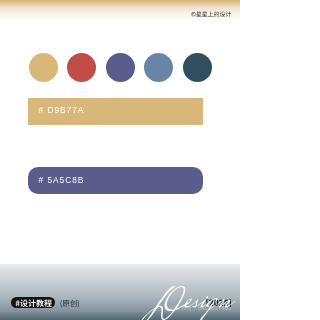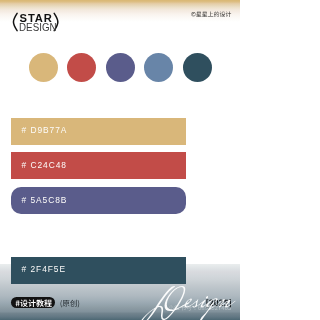--- a/index.html
+++ b/index.html
@@ -52,68 +52,52 @@
   .logo .paren-r{left:57px;top:22px;}
   .logo .brand-top{position:absolute;left:19.6px;top:13.9px;font-size:11.2px;line-height:11px;
     font-weight:700;color:#111111;letter-spacing:.85px;transform:scaleX(1.0) scaleY(.94);transform-origin:0 0;}
   .logo .brand-bot{position:absolute;left:19.2px;top:21.9px;font-size:11.1px;line-height:11px;
     font-weight:400;color:#3a3a3a;letter-spacing:.05px;transform:scaleX(.88) scaleY(.96);transform-origin:0 0;}
 
   
   .circle{position:absolute;width:29px;height:29px;border-radius:50%;top:53px;}
 
   
-  .bar{position:absolute;left:11px;width:175px;height:27px;margin-top:20px;}
+  .bar{position:absolute;left:28px;width:175px;height:27px;}
   .bar .lab{position:absolute;left:10.6px;top:8.4px;font-size:8.4px;line-height:9px;
             color:#fdfcfa;letter-spacing:.95px;white-space:nowrap;}
 
   
   .glyphs{position:absolute;left:0;top:0;pointer-events:none;}
   .tagpill{position:absolute;left:11.4px;top:297.4px;width:43.4px;height:10.9px;
            border-radius:5.5px;background:#121212;}
   .handle-svg{z-index:2;}
   .badge-svg{z-index:3;}
   .sig-svg{z-index:4;}
   .tag-svg{z-index:5;}
 </style>
 </head>
 <body>
 
 <div class="card">
   <div class="top-grad"></div>
   <div class="bottom-grad"></div>
 
-  <div class="logo">
-    <svg class="paren-svg" width="70" height="36" viewBox="0 0 70 36">
-      <path d="M17.1 13.4 C 14.6 17.2 13.45 19.7 13.45 22.0 C 13.45 24.3 14.6 26.9 17.1 30.6" fill="none" stroke="#131313" stroke-width="1.5" stroke-linecap="round"></path>
-      <path d="M54.2 13.4 C 56.7 17.2 57.85 19.7 57.85 22.0 C 57.85 24.3 56.7 26.9 54.2 30.6" fill="none" stroke="#131313" stroke-width="1.5" stroke-linecap="round"></path>
-    </svg>
-    <span class="brand-top">STAR</span>
-    <span class="brand-bot">DESIGN</span>
-    <span class="paren-txt paren-l">(</span>
-    <span class="paren-txt paren-r">)</span>
-  </div>
 
   <div class="circle" style="left: 28.5px; background-color: rgb(217, 183, 122);"></div>
   <div class="circle" style="left: 67px; background-color: rgb(194, 76, 72);"></div>
   <div class="circle" style="left: 105.5px; background-color: rgb(90, 92, 139);"></div>
   <div class="circle" style="left: 144px; background-color: rgb(104, 133, 168);"></div>
   <div class="circle" style="left: 182.5px; background-color: rgb(47, 79, 94);"></div>
 
   <div class="bar" style="top: 97.5px; background-color: rgb(217, 183, 122);">
     <span class="lab"># D9B77A</span>
   </div>
-  <div class="bar" style="top: 132.3px; background-color: rgb(194, 76, 72);">
-    <span class="lab"># C24C48</span>
-  </div>
   <div class="bar" style="top: 167.2px; background-color: rgb(90, 92, 139); border-radius: 10px;">
     <span class="lab"># 5A5C8B</span>
-  </div>
-  <div class="bar" style="top: 236.9px; background-color: rgb(47, 79, 94);">
-    <span class="lab"># 2F4F5E</span>
   </div>
 
   <svg class="glyphs copy-svg" width="240" height="320" viewBox="0 0 240 320">
     <path fill="#2e2d2b" d="M193.5 16.5C194.6 16.5 195.6 15.6 195.6 14.3C195.6 12.9 194.6 12.1 193.5 12.1C192.3 12.1 191.3 12.9 191.3 14.3C191.3 15.6 192.3 16.5 193.5 16.5ZM193.5 16.2C192.5 16.2 191.6 15.4 191.6 14.3C191.6 13.1 192.5 12.4 193.5 12.4C194.4 12.4 195.3 13.1 195.3 14.3C195.3 15.4 194.4 16.2 193.5 16.2ZM193.5 15.6C193.9 15.6 194.2 15.4 194.4 15.2L194.2 14.9C194 15.1 193.8 15.2 193.5 15.2C193 15.2 192.7 14.9 192.7 14.3C192.7 13.8 193.1 13.4 193.5 13.4C193.8 13.4 193.9 13.5 194.1 13.7L194.3 13.4C194.1 13.2 193.9 13 193.5 13C192.9 13 192.3 13.5 192.3 14.3C192.3 15.1 192.8 15.6 193.5 15.6Z M197.3 12.9H200.4V13.4H197.3ZM197.3 12H200.4V12.6H197.3ZM196.9 11.7V13.8H200.8V11.7ZM197.3 13.8C197 14.3 196.6 14.8 196.2 15.1C196.3 15.2 196.5 15.3 196.6 15.4C196.8 15.2 197 15 197.2 14.8H198.6V15.3H197V15.7H198.6V16.3H196.3V16.7H201.4V16.3H199.1V15.7H200.8V15.3H199.1V14.8H201.1V14.4H199.1V13.9H198.6V14.4H197.5C197.6 14.2 197.6 14.1 197.7 13.9Z M203.2 12.9H206.3V13.4H203.2ZM203.2 12H206.3V12.6H203.2ZM202.8 11.7V13.8H206.7V11.7ZM203.2 13.8C202.9 14.3 202.5 14.8 202.1 15.1C202.2 15.2 202.4 15.3 202.5 15.4C202.7 15.2 202.9 15 203.1 14.8H204.5V15.3H202.9V15.7H204.5V16.3H202.2V16.7H207.3V16.3H205V15.7H206.7V15.3H205V14.8H207V14.4H205V13.9H204.5V14.4H203.4C203.5 14.2 203.5 14.1 203.6 13.9Z M210.2 11.5V16.1H208V16.6H213.3V16.1H210.7V13.8H212.9V13.4H210.7V11.5Z M216.9 13.9C217.2 14.3 217.6 14.9 217.8 15.3L218.1 15C218 14.7 217.5 14.1 217.2 13.7ZM215 11.4C215 11.7 214.9 12.1 214.8 12.4H214.1V16.7H214.5V16.3H216.2V12.4H215.2C215.3 12.1 215.4 11.8 215.5 11.5ZM214.5 12.8H215.8V14H214.5ZM214.5 15.9V14.4H215.8V15.9ZM217.1 11.4C216.9 12.2 216.6 13 216.2 13.6C216.3 13.6 216.5 13.8 216.6 13.8C216.8 13.5 217 13.2 217.1 12.8H218.7C218.6 15.1 218.5 16.1 218.3 16.3C218.2 16.3 218.2 16.4 218.1 16.4C217.9 16.4 217.6 16.4 217.2 16.3C217.3 16.4 217.3 16.6 217.3 16.7C217.7 16.8 218 16.8 218.2 16.8C218.4 16.7 218.5 16.7 218.7 16.5C218.9 16.2 219 15.3 219.1 12.6C219.1 12.5 219.1 12.4 219.1 12.4H217.3C217.4 12.1 217.5 11.8 217.6 11.5Z M220.2 11.8C220.5 12.1 220.9 12.5 221.1 12.7L221.4 12.4C221.2 12.2 220.8 11.8 220.5 11.6ZM219.8 13.3V13.7H220.6V15.8C220.6 16.1 220.4 16.3 220.3 16.4C220.4 16.5 220.5 16.6 220.5 16.8C220.6 16.6 220.8 16.5 221.8 15.7C221.8 15.7 221.7 15.5 221.7 15.4L221 15.8V13.3ZM222.4 11.7V12.3C222.4 12.7 222.3 13.2 221.5 13.6C221.6 13.7 221.7 13.8 221.8 13.9C222.6 13.5 222.8 12.9 222.8 12.3V12.1H223.9V13C223.9 13.5 224 13.6 224.4 13.6C224.4 13.6 224.7 13.6 224.8 13.6C224.9 13.6 225 13.6 225.1 13.6C225.1 13.5 225.1 13.3 225.1 13.2C225 13.2 224.9 13.2 224.8 13.2C224.7 13.2 224.5 13.2 224.4 13.2C224.3 13.2 224.3 13.2 224.3 13V11.7ZM224.3 14.5C224 14.9 223.7 15.3 223.3 15.6C222.9 15.3 222.6 14.9 222.4 14.5ZM221.8 14.1V14.5H222.1L222 14.5C222.2 15 222.6 15.5 223 15.9C222.5 16.2 222 16.4 221.5 16.5C221.6 16.6 221.7 16.8 221.7 16.9C222.3 16.7 222.8 16.5 223.3 16.2C223.8 16.5 224.3 16.7 224.9 16.9C225 16.8 225.1 16.6 225.2 16.5C224.6 16.4 224.1 16.2 223.7 15.9C224.2 15.5 224.6 14.9 224.8 14.2L224.6 14L224.5 14.1Z M226.2 11.8C226.5 12.1 227 12.5 227.1 12.8L227.5 12.4C227.2 12.2 226.8 11.8 226.5 11.5ZM225.7 13.3V13.7H226.6V15.9C226.6 16.1 226.4 16.3 226.3 16.4C226.4 16.4 226.5 16.6 226.6 16.8C226.7 16.6 226.8 16.5 227.9 15.7C227.9 15.6 227.8 15.4 227.8 15.3L227.1 15.8V13.3ZM229.1 11.5V13.4H227.6V13.9H229.1V16.9H229.6V13.9H231.1V13.4H229.6V11.5Z"></path>
     <title>©星星上的设计</title>
   </svg>
 
   <svg class="glyphs sig-svg" width="240" height="320" viewBox="0 0 240 320">
     <path fill="#ffffff" fill-opacity=".95" d="M164.3 318.8Q165.6 318.8 167.9 316.6Q170.2 314.4 172.9 310.9Q171.5 311.1 170.3 311.1Q167.3 311.1 165.9 309.7Q164.5 308.3 164.5 305.8Q164.5 303.2 166.1 299.7Q167.8 296.2 170.3 293.2Q172.8 290.2 176.1 288.1Q179.4 286 182.2 286Q185.3 286 185.3 289.3Q185.3 292.6 182.7 298Q180.1 303.4 176.2 308.8Q179 307.7 182.1 305.7Q185.2 303.7 186.2 303.2Q187.1 302.7 187.7 302.7Q188.2 302.7 188.5 303Q188.8 303.2 188.8 303.5Q188.8 304.2 187.3 304.5Q185.8 304.7 181.6 307.1Q177.5 309.5 175 310.3Q171.7 314.7 168.7 317.4Q165.6 320.1 163.7 320.1Q161 320.1 161 316.3Q161 315.2 161.2 313.2Q161.5 311.2 161.5 310.6Q161.5 307 159.3 307Q158.5 307 157.7 307.3Q155 311.3 153.4 313.5Q151.8 315.7 149.6 318.3Q145.3 323.3 141.9 323.3Q140.5 323.3 140.5 322.3Q140.5 320.2 145.6 315.2Q150.6 310.2 155.4 307.4Q158.3 303 160 300.6Q161.7 298.1 164.2 294.7Q166.8 291.3 168.9 289.2Q172 286.1 174.1 286.1Q175 286.1 175 286.6Q175 286.9 174.7 287.1Q174.1 287.4 173.7 287.6Q170 290.1 165.8 295.6Q163.1 299.3 158.5 306.1Q159.4 305.8 160.2 305.8Q161.1 305.8 161.7 306.2Q162.4 306.5 162.7 307.2Q163.1 308.4 163.1 309.9L162.5 316.2Q162.5 318.8 164.3 318.8ZM172.6 309.6Q173.3 309.6 173.9 309.5Q177.9 304 180.8 298.4Q183.7 292.7 183.7 289.9Q183.7 287 181.3 287Q178.4 287 174.9 290Q171.5 293 169.1 297.1Q166.8 301.3 166.8 304.6Q166.8 309.6 172.6 309.6ZM143.3 322Q145 322 147.6 318.7Q150.2 315.5 154.6 308.7Q150.6 311.1 146.5 315.4Q142.5 319.6 142.5 321.3Q142.5 322 143.3 322Z M196.3 301Q196.5 300.8 196.8 300.8Q197 300.8 197 301.1V301.2Q193.2 304.3 190.7 305.8Q188.3 307.4 186.2 307.4Q184.6 307.4 184.6 305.8Q184.6 303.4 187 301Q189.4 298.5 191 298.5Q191.9 298.5 191.9 299.5Q191.7 301.5 186.2 304.8V305.2Q186.2 306.4 187.4 306.4Q188.7 306.4 190.1 305.6Q192.9 303.9 195.4 301.8ZM190.1 299.6Q189.3 299.6 188 301Q186.8 302.3 186.3 304Q188.1 302.9 189.3 301.8Q190.5 300.6 190.5 300.1Q190.5 299.6 190.1 299.6Z M203.4 301Q203.7 300.8 203.9 300.8Q204.1 300.8 204.1 301.1V301.2Q201.4 303.5 198.3 305.6Q195.2 307.6 194.4 307.6Q193.5 307.6 193 307.3Q192.4 307 192.4 306.6Q192.4 306.2 192.6 305.9Q192.9 305.7 193 305.7Q193.2 305.7 193.6 306.2Q194.1 306.8 194.4 306.8Q195.3 306.8 195.7 305Q196.2 303.3 196.2 302.6Q196.2 301.9 196.1 301.9Q196 301.9 196 302L194.9 302.8L194.8 302.3Q197 300.5 197.4 299.9Q197.6 299.3 198 299.3Q198.3 299.3 198.3 299.5Q198.3 299.7 198 300.2Q197.8 300.8 197.3 302.9Q196.9 305 196.9 305.3Q196.9 305.7 197.1 305.7Q199.6 304.1 202.4 301.8Z M207.4 296.1Q207.7 296.1 207.9 296.3Q208.1 296.6 208.1 297Q208.1 297.4 207.6 298Q207 298.6 206.6 298.6Q206.2 298.6 206 298.3Q205.9 298.1 205.9 297.8Q205.9 297.5 206.4 296.8Q207 296.1 207.4 296.1ZM210.3 301Q210.6 300.8 210.8 300.8Q210.9 300.8 210.9 301V301.1Q211.1 301.1 209 302.7Q206.9 304.3 204.6 305.9Q202.2 307.5 201.6 307.5Q200.6 307.5 200.6 306.6Q200.6 305.6 202.4 302.7Q204.2 299.8 205 299.8Q205.6 299.8 205.6 300.2Q205.6 300.7 204 302.8Q202.3 304.9 202.3 305.8Q202.3 306.3 202.7 306.3Q203.1 306.3 204.6 305.3Q207.3 303.5 209.5 301.6Z M220.9 301Q221.2 300.8 221.4 300.8Q221.6 300.8 221.6 301.1V301.2Q218.1 304 216.2 305.3L209 310L206.7 313.2Q201.5 320.2 201.5 320.8Q201 322 200.4 322Q199.7 322 199.7 321.1Q199.7 320.2 200.6 318.7Q201.5 317.2 202.4 316.3L205.8 312.7Q206.2 312 207.6 310.2Q208.9 308.3 209.3 307.7L210.9 305.4L210.9 305.3Q210.9 305.2 210.9 305.2Q208.7 307 207.3 307Q205.9 307 205.9 306.2Q205.9 305.3 207 304Q208.1 302.7 209.6 301.4Q211.2 300.2 213 299.2Q214.9 298.3 216.3 298.3Q217.7 298.3 217.7 299.3Q217.7 300.1 216.4 301.1Q215 302.1 214.7 302.1Q214.4 302.1 214.4 301.9Q214.4 301.7 214.7 301.5Q215.9 300.7 215.9 299.9Q215.9 299.1 215.3 299.1Q213.7 299.1 210.8 301.8Q208 304.5 208 305.6Q208 305.9 208.5 305.9Q209.1 305.9 210.3 305.1Q211.6 304.2 212.2 303.4L213.2 302.2Q213.4 302 213.7 302Q214 302 214.2 302.1Q214.4 302.3 214.4 302.5L210 308.5L215.4 305.2Q217.7 303.8 220.1 301.7Z M235.6 301.1Q228 307.5 226.2 307.5Q225.1 307.5 225.1 306.6Q225.1 305.7 225.9 304.6Q226.7 303.4 227.4 302.4Q228.2 301.5 228.2 301.3Q228.2 301.2 228.1 301.2Q224.8 303.4 224.1 303.9Q223.5 304.4 222.1 305.6Q220.7 306.7 220.2 307Q219.8 307.3 219.3 307.3Q218.8 307.3 218.8 306.9Q218.8 306.4 220.8 303.7Q222.7 301 222.7 300.7Q222.7 300.6 222.6 300.6Q222.5 300.6 219.5 302.8L219.4 302.3Q221.9 300.2 222.8 299.7Q223.7 299.1 224.3 299.1Q224.8 299.1 224.8 299.6Q224.8 300 222.8 302.6Q220.8 305.1 220.8 305.3Q220.8 305.5 220.9 305.5Q221 305.5 225 302.6Q229 299.7 229.8 299.7Q230.1 299.7 230.3 299.9Q230.6 300.1 230.6 300.3Q230.6 300.7 228.6 303.2Q226.7 305.6 226.7 305.9Q226.7 306.2 227.2 306.2Q227.6 306.2 229.1 305.3Q231.8 303.5 234.1 301.6L234.9 301Q235.1 300.8 235.3 300.8Q235.6 300.8 235.6 301Z"></path>
     <title>Design</title>

